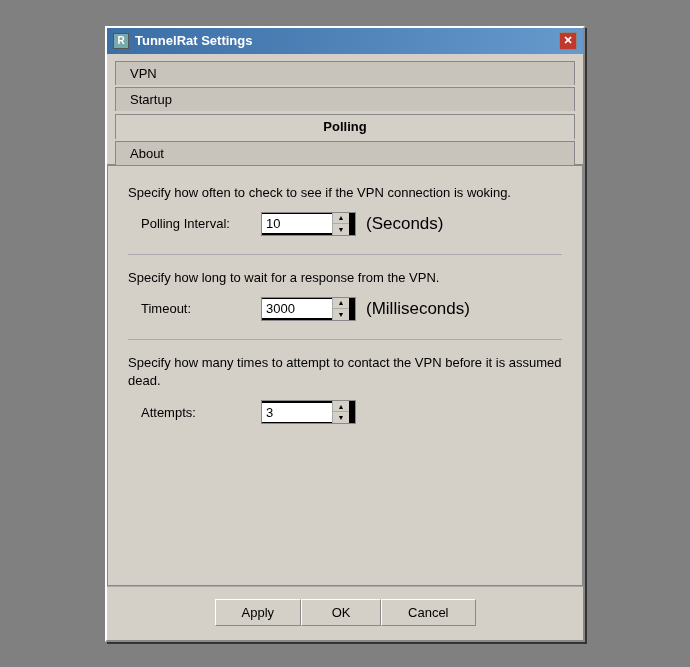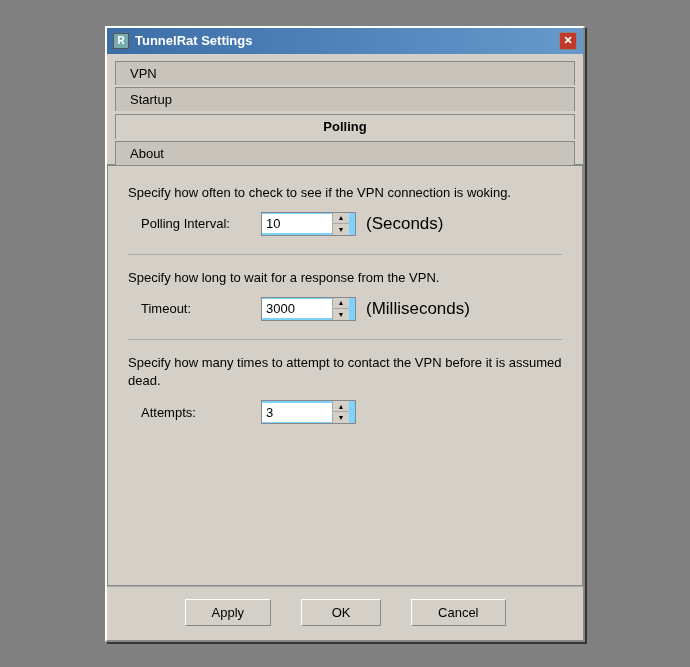--- a/index.html
+++ b/index.html
@@ -113,21 +113,21 @@
     }
     .field-label {
       font-size: 13px;
       color: #000;
       min-width: 110px;
     }
     .spinner-container {
       display: flex;
       align-items: center;
       border: 1px solid #888;
-      background: #7dd3fc;
+      background: #000000;
       width: 95px;
     }
     .spinner-input {
       border: none;
       outline: none;
       width: 70px;
       padding: 2px 4px;
       font-size: 13px;
       background: white;
     }
@@ -158,21 +158,21 @@
       color: #000000;
     }
     .divider {
       border: none;
       border-top: 1px solid #aaa;
       margin: 8px 0 14px 0;
     }
     .footer {
       display: flex;
       justify-content: center;
-      gap: 30px;
+      gap: 0;
       padding: 12px 16px 14px 16px;
       background: #d4cfc7;
       border-top: 1px solid #aaa;
     }
     .footer-btn {
       padding: 5px 26px;
       border: 1px solid #888;
       border-top-color: #fff;
       border-left-color: #fff;
       background: #d4cfc7;

